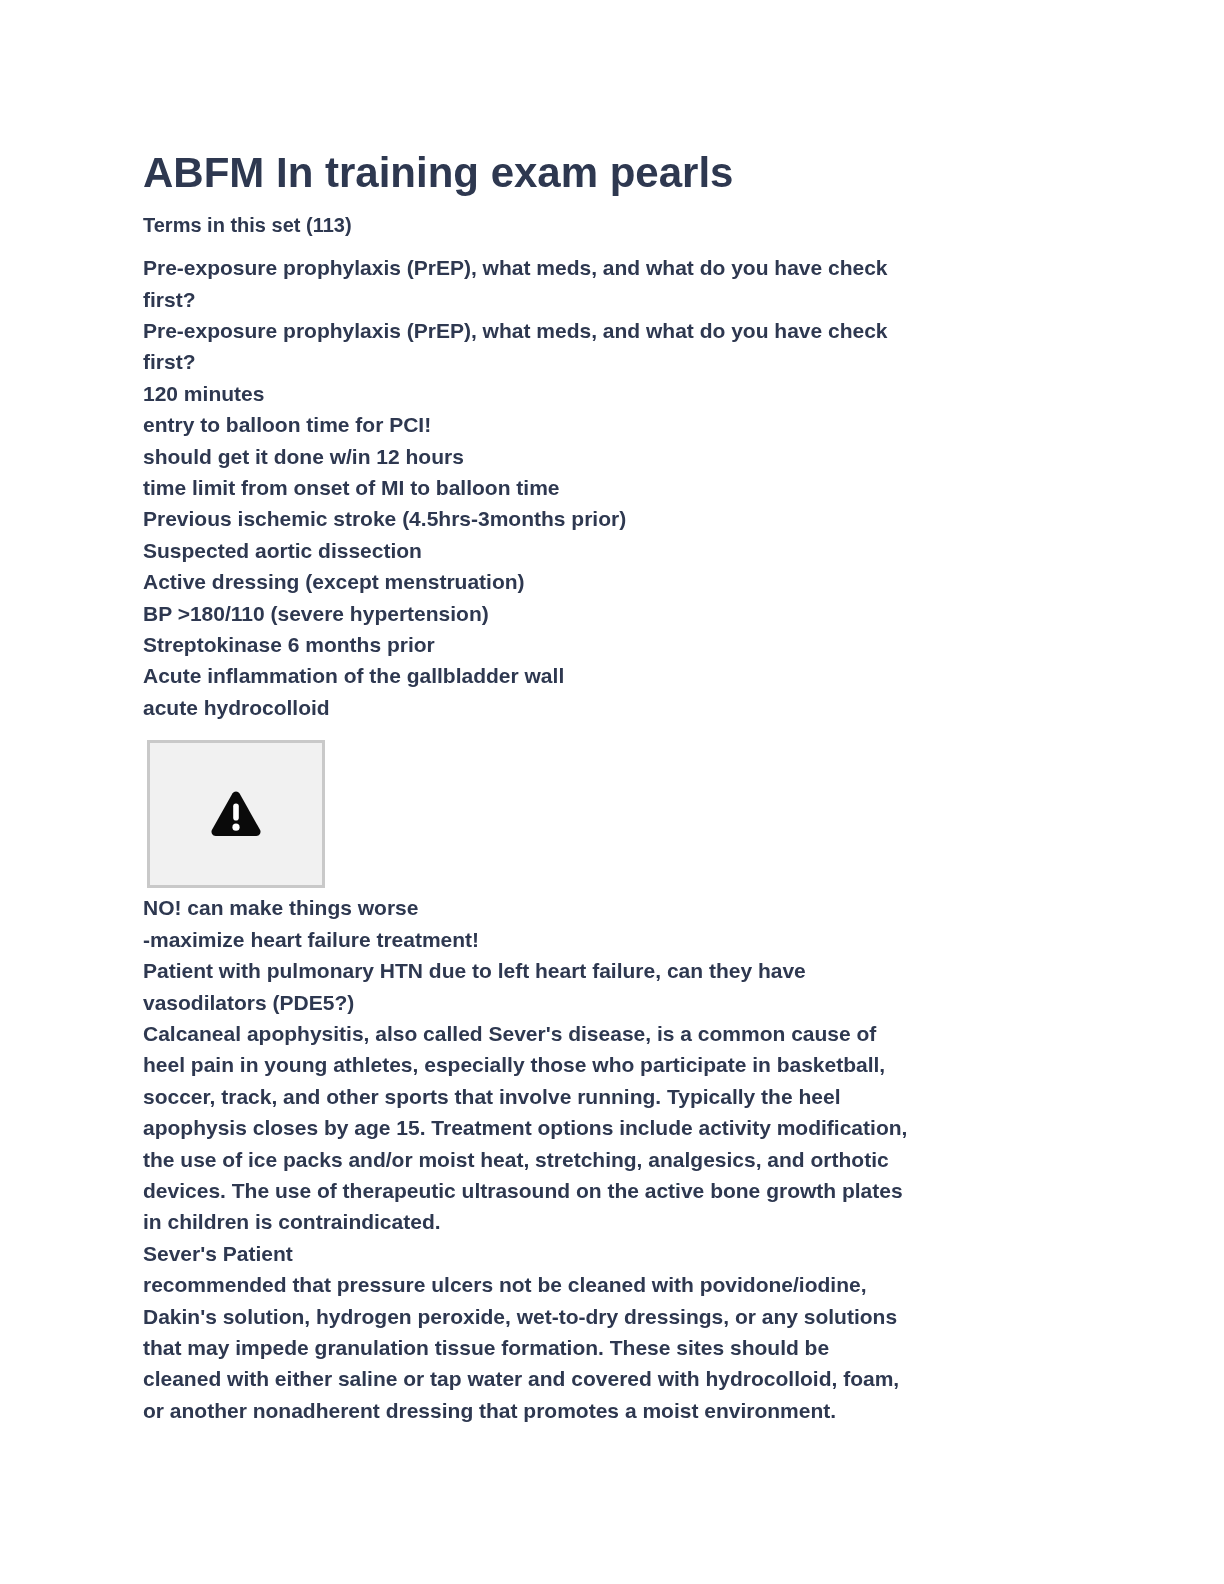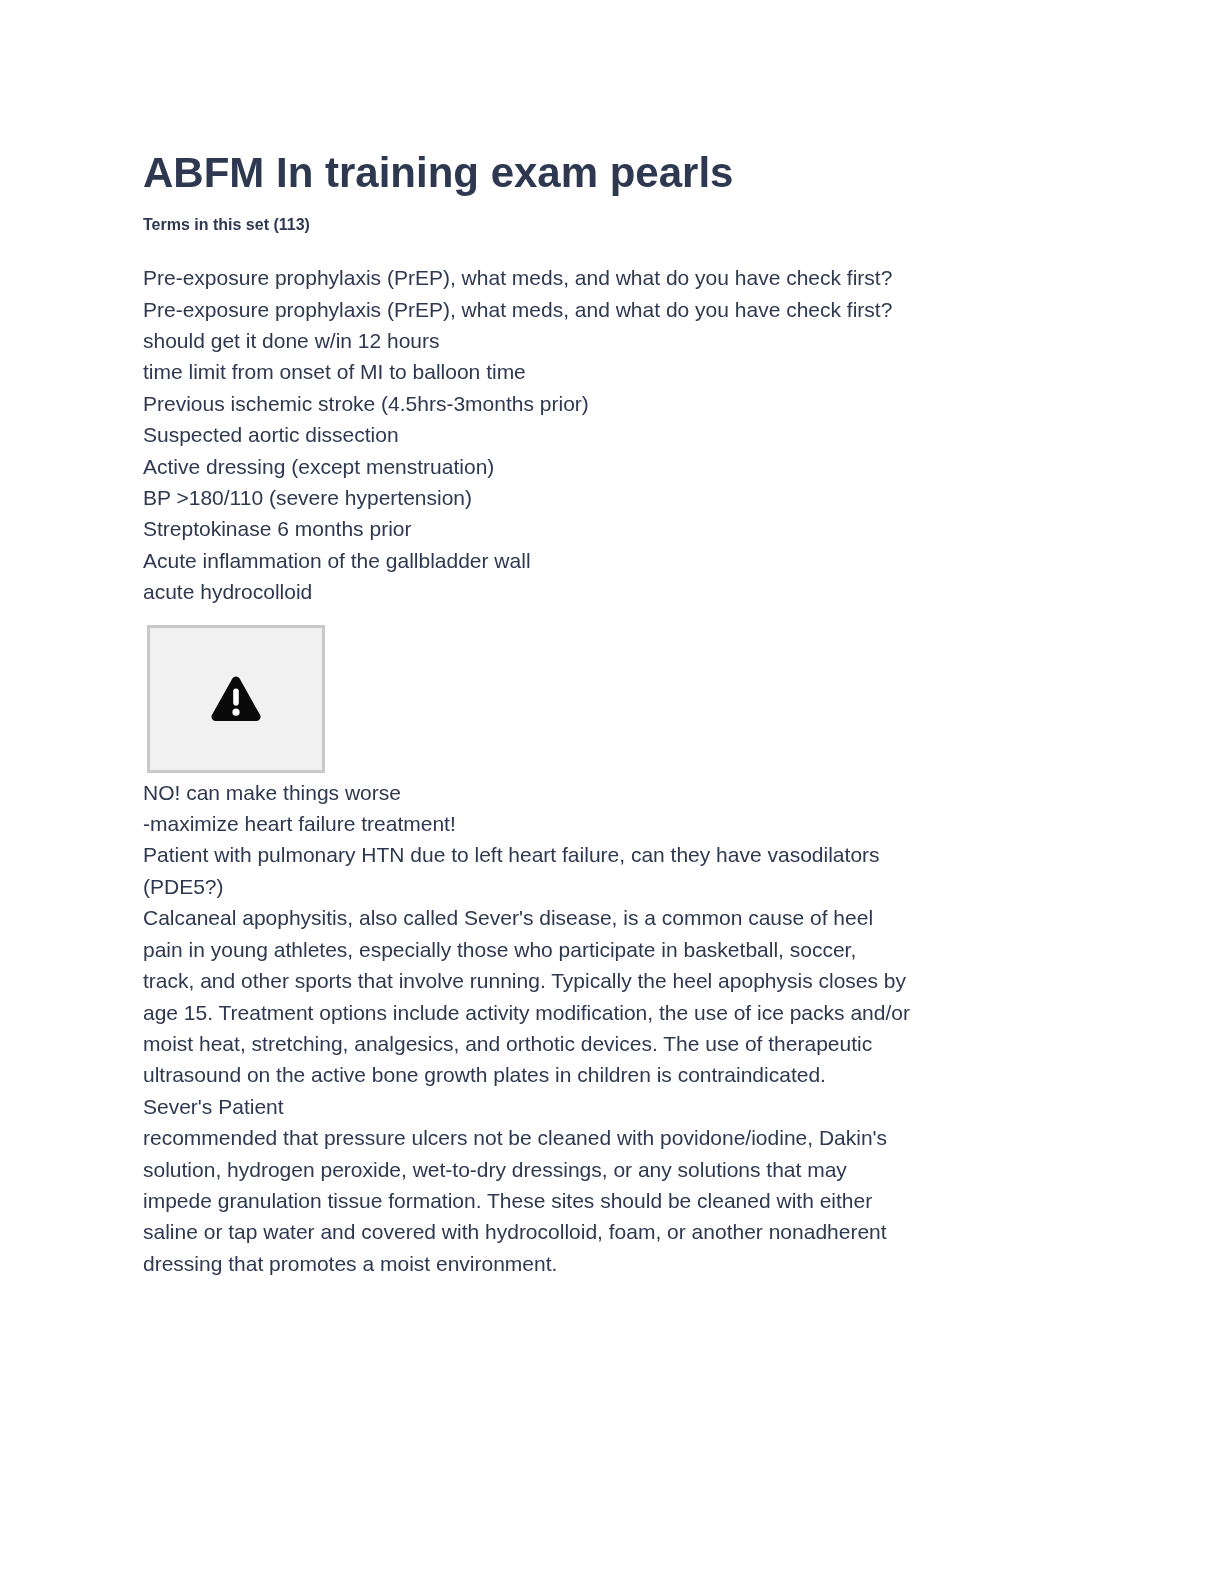--- a/index.html
+++ b/index.html
@@ -22,31 +22,32 @@
   }
   h1.title {
     margin: 0 0 14px 0;
     font-size: 42px;
     line-height: 1.1;
     font-weight: bold;
     color: #2e3850;
     letter-spacing: 0;
   }
   .terms-heading {
-    font-size: 16px;
+    font-size: 20px;
     line-height: 30px;
     font-weight: bold;
   }
   .original-label {
     font-size: 21px;
     line-height: 30px;
   }
   .content {
-    margin-top: 22px;
+    margin-top: 12px;
     max-width: 922px;
+    font-weight: bold;
   }
   .content p {
     margin: 0;
     font-size: 21px;
     line-height: 31.4px;
   }
   .img-box {
     box-sizing: border-box;
     width: 178px;
     height: 148px;
@@ -67,20 +68,22 @@
 
 <div class="page">
 
   <h1 class="title">ABFM In training exam pearls</h1>
 
   <div class="terms-heading">Terms in this set (113)</div>
 
   <div class="content">
     <p>Pre-exposure prophylaxis (PrEP), what meds, and what do you have check first?</p>
     <p>Pre-exposure prophylaxis (PrEP), what meds, and what do you have check first?</p>
+    <p>120 minutes</p>
+    <p>entry to balloon time for PCI!</p>
     <p>should get it done w/in 12 hours</p>
     <p>time limit from onset of MI to balloon time</p>
     <p>Previous ischemic stroke (4.5hrs-3months prior)</p>
     <p>Suspected aortic dissection</p>
     <p>Active dressing (except menstruation)</p>
     <p>BP &gt;180/110 (severe hypertension)</p>
     <p>Streptokinase 6 months prior</p>
     <p>Acute inflammation of the gallbladder wall</p>
     <p>acute hydrocolloid</p>
 

